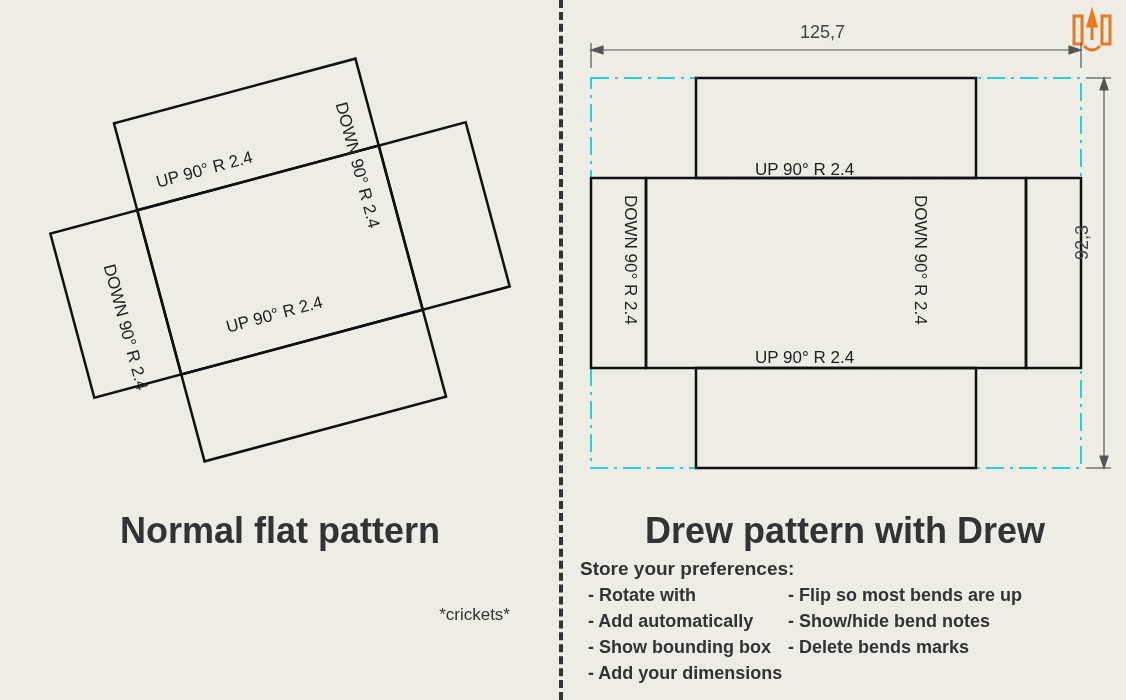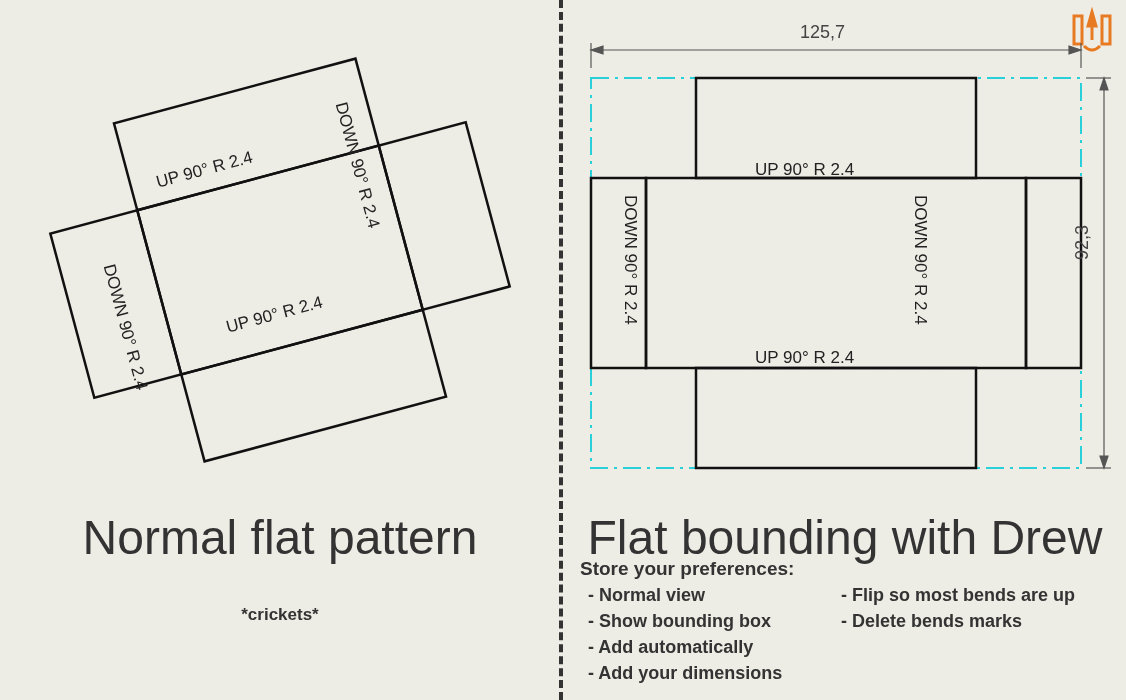--- a/index.html
+++ b/index.html
@@ -1,26 +1,26 @@
 <!DOCTYPE html>
 <html><head>
 <meta charset="utf-8">
 <style>
   html,body{margin:0;padding:0;width:1126px;height:700px;background:#eeede5;font-family:Verdana,Geneva,sans-serif;color:#333;overflow:hidden}
   .stage{position:relative;width:1126px;height:700px}
   .divider{position:absolute;left:559px;top:0;height:700px;border-left:4px dashed #333}
   
-  .title{position:absolute;font-weight:400;font-size:48px;color:#333;letter-spacing:0}
+  .title{position:absolute;font-weight:700;font-size:36px;color:#333;letter-spacing:0}
   .left-title{left:50px;top:510px;width:460px;text-align:center}
   .right-title{left:580px;top:510px;width:530px;text-align:center}
-  .crickets{position:absolute;left:50px;top:605px;width:460px;text-align:center;font-weight:700;font-size:17px}
+  .crickets{position:absolute;left:50px;top:605px;width:460px;text-align:right;font-weight:400;font-size:17px}
   .subtitle{position:absolute;left:580px;top:558px;width:530px;font-weight:700;font-size:19px}
   .feat-col{position:absolute;top:582px;font-weight:700;font-size:18px;line-height:26px}
   .col1{left:588px;width:250px}
-  .col2{left:841px;width:280px}
+  .col2{left:788px;width:280px}
   
   .logo{position:absolute;right:10px;top:6px;width:48px;height:48px}
   
   .bend{position:absolute;font-family:Arial,Helvetica,sans-serif;font-size:17px;color:#222;white-space:nowrap}
   
   .dim{position:absolute;font-family:Arial,Helvetica,sans-serif;font-size:18px;color:#444}
   
   svg{position:absolute}
 </style>
 </head>
@@ -106,27 +106,28 @@
   </svg>
 
   <div class="bend" style="left:755px;top:160px">UP  90°  R 2.4</div>
   <div class="bend" style="left:755px;top:348px">UP  90°  R 2.4</div>
   <div class="bend" style="left:640px;top:195px;transform:rotate(90deg);transform-origin:left top">DOWN  90°  R 2.4</div>
   <div class="bend" style="left:930px;top:195px;transform:rotate(90deg);transform-origin:left top">DOWN  90°  R 2.4</div>
 
   <div class="dim" style="left:800px;top:22px">125,7</div>
   <div class="dim" style="left:1072px;top:260px;transform:rotate(-90deg);transform-origin:left top">92,3</div>
 
-  <div class="title right-title">Flat bounding with Drew</div>
+  <div class="title right-title">Drew pattern with Drew</div>
   <div class="subtitle">Store your preferences:</div>
 
   <div class="feat-col col1">
-    <div>- Normal view</div>
+    <div>- Rotate with</div>
+    <div>- Add automatically</div>
     <div>- Show bounding box</div>
-    <div>- Add automatically</div>
     <div>- Add your dimensions</div>
   </div>
   <div class="feat-col col2">
     <div>- Flip so most bends are up</div>
+    <div>- Show/hide bend notes</div>
     <div>- Delete bends marks</div>
   </div>
 
 </div>
 
 </body></html>

